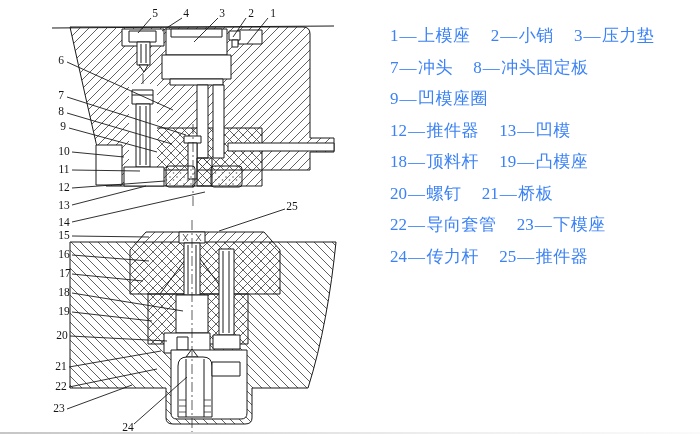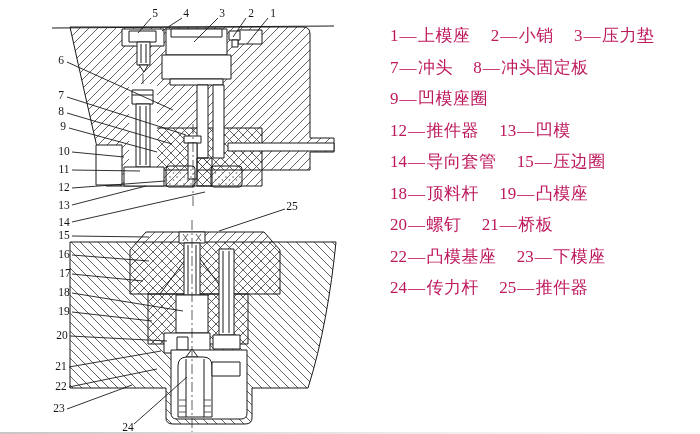--- a/index.html
+++ b/index.html
@@ -1,20 +1,20 @@
 <!DOCTYPE html>
 <html lang="zh"><head>
 <meta charset="utf-8">
 <style>
   html,body{margin:0;padding:0;background:#ffffff;}
   .stage{position:relative;width:700px;height:434px;background:#ffffff;overflow:hidden;
          font-family:"Liberation Serif","DejaVu Serif",serif;}
   .diagram-wrap{position:absolute;left:0;top:0;width:390px;height:434px;}
   svg text{font-family:"Liberation Serif","DejaVu Serif",serif;font-size:11.5px;fill:#141414;}
-  .legend{position:absolute;left:390px;top:20px;width:306px;color:#be185d;}
+  .legend{position:absolute;left:390px;top:20px;width:306px;color:#3b82f6;}
   .legend-row{height:31.5px;line-height:31.5px;font-size:17px;white-space:nowrap;font-weight:500;}
   .entry{margin-right:16px;letter-spacing:0.5px;}
   .entry:last-child{margin-right:0;}
   .entry .n{letter-spacing:0;}
   .entry .d{margin:0 1px;}
   .scan-edge{position:absolute;left:0;bottom:0;width:100%;height:2px;
              background:linear-gradient(to right,#c6c6c6,#ededed 60%,#fafafa);}
 </style>
 </head>
 <body>
@@ -185,33 +185,29 @@
       <span class="entry"><span class="n">8</span><span class="d">—</span><span class="t">冲头固定板</span></span>
     </div>
     <div class="legend-row">
       <span class="entry"><span class="n">9</span><span class="d">—</span><span class="t">凹模座圈</span></span>
     </div>
     <div class="legend-row">
       <span class="entry"><span class="n">12</span><span class="d">—</span><span class="t">推件器</span></span>
       <span class="entry"><span class="n">13</span><span class="d">—</span><span class="t">凹模</span></span>
     </div>
     <div class="legend-row">
-      <span class="entry"><span class="n">14</span><span class="d">—</span><span class="t">导向套管</span></span>
-      <span class="entry"><span class="n">15</span><span class="d">—</span><span class="t">压边圈</span></span>
-    </div>
-    <div class="legend-row">
       <span class="entry"><span class="n">18</span><span class="d">—</span><span class="t">顶料杆</span></span>
       <span class="entry"><span class="n">19</span><span class="d">—</span><span class="t">凸模座</span></span>
     </div>
     <div class="legend-row">
       <span class="entry"><span class="n">20</span><span class="d">—</span><span class="t">螺钉</span></span>
       <span class="entry"><span class="n">21</span><span class="d">—</span><span class="t">桥板</span></span>
     </div>
     <div class="legend-row">
-      <span class="entry"><span class="n">22</span><span class="d">—</span><span class="t">凸模基座</span></span>
+      <span class="entry"><span class="n">22</span><span class="d">—</span><span class="t">导向套管</span></span>
       <span class="entry"><span class="n">23</span><span class="d">—</span><span class="t">下模座</span></span>
     </div>
     <div class="legend-row">
       <span class="entry"><span class="n">24</span><span class="d">—</span><span class="t">传力杆</span></span>
       <span class="entry"><span class="n">25</span><span class="d">—</span><span class="t">推件器</span></span>
     </div>
   </div>
 
   <div class="scan-edge"></div>
 </div>

